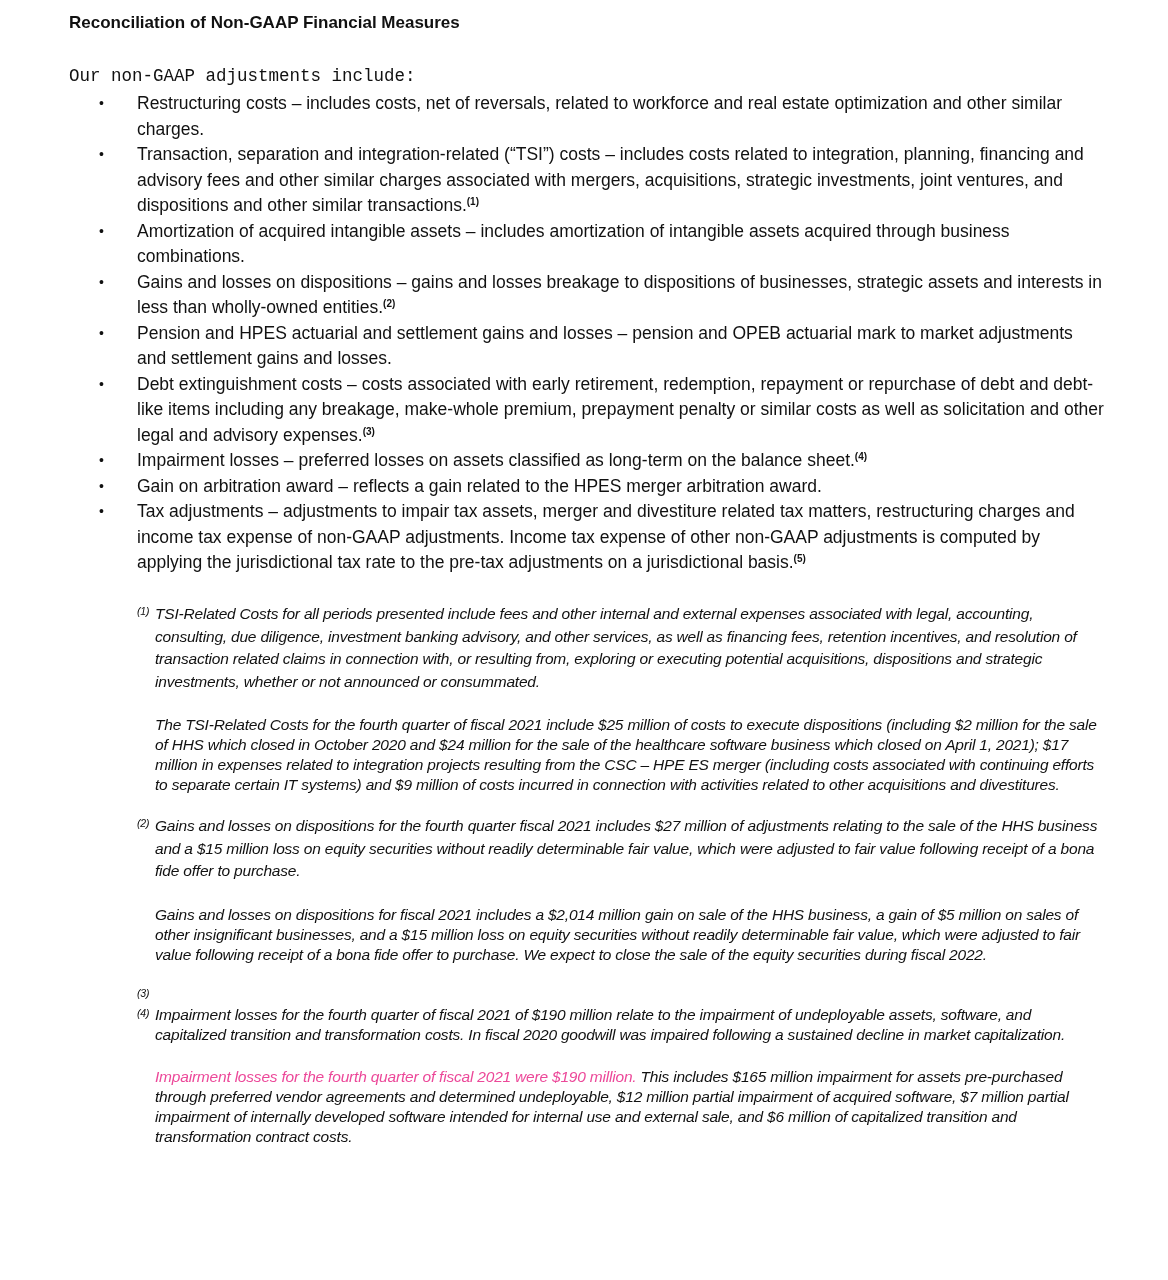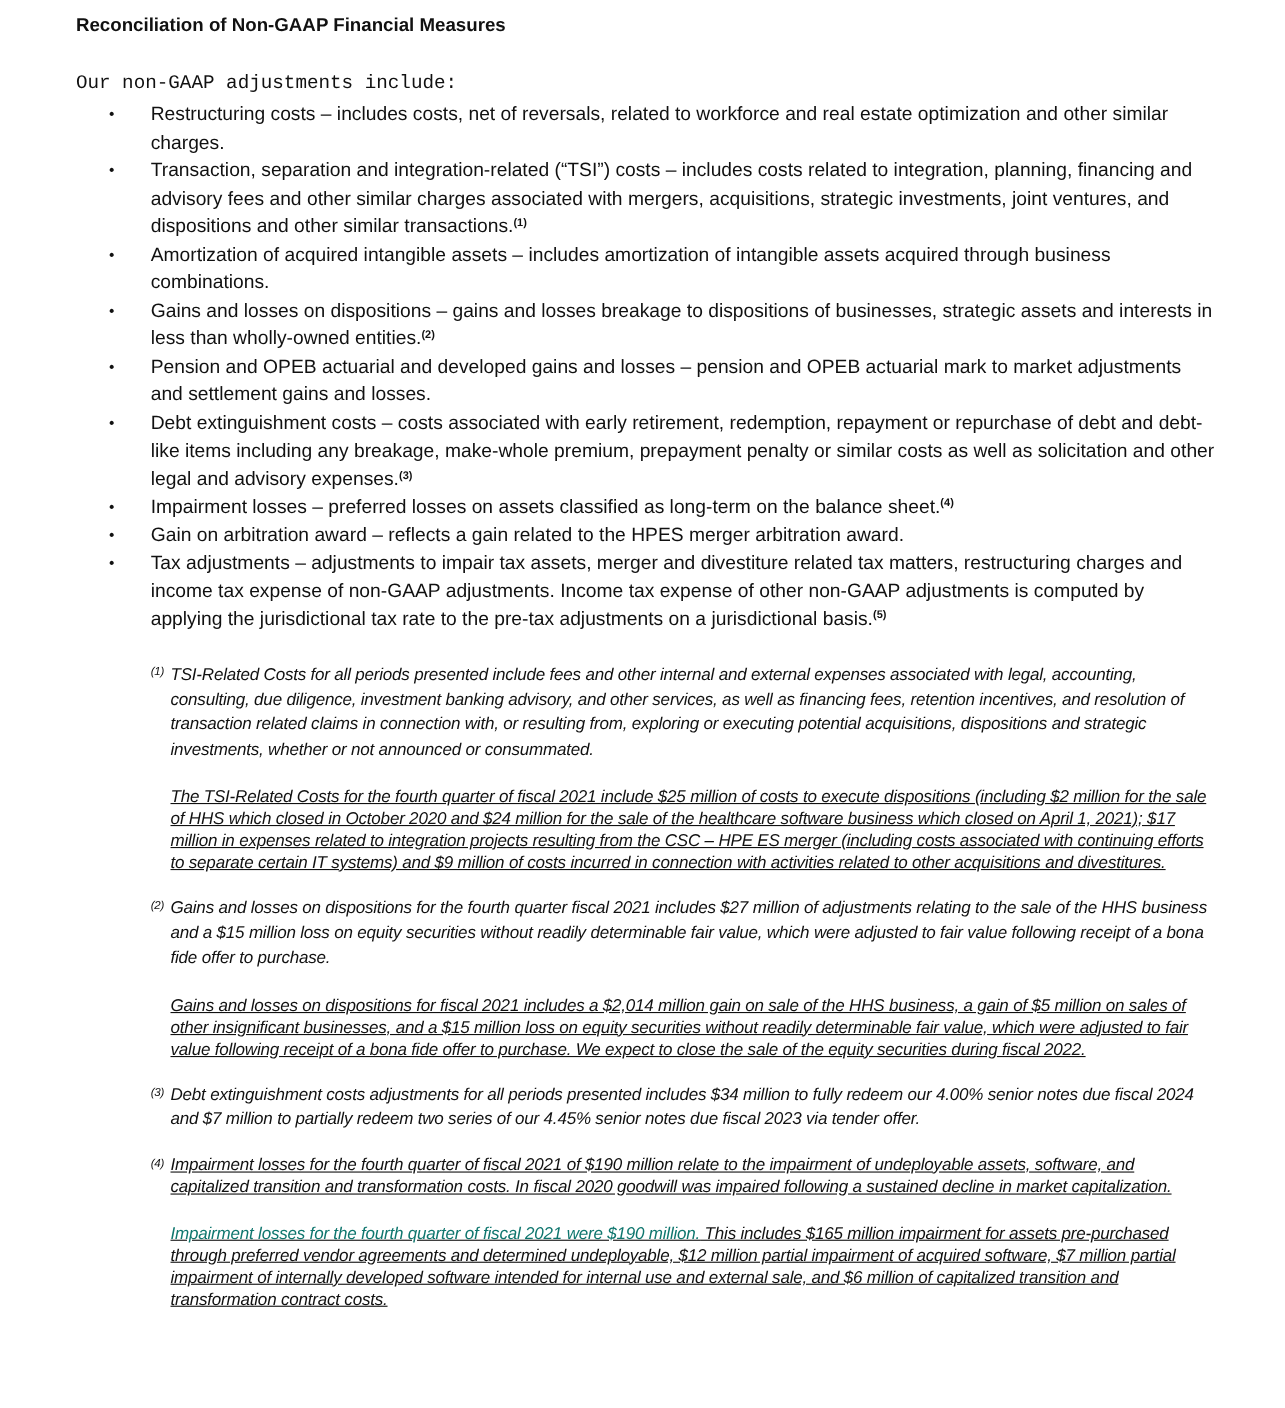--- a/index.html
+++ b/index.html
@@ -85,25 +85,24 @@
     .note .fmark {
       position: absolute;
       left: 137px;
       top: 0;
       font-size: 10.5px;
       line-height: 16px;
       font-style: italic;
     }
     .note.tight {
       line-height: 20px;
-      text-decoration: underline;
     }
     .gap-lg { height: 20px; }
     .gap-md { height: 22px; }
-    .gray { color: #0f766e; }
+    .gray { color: #ec4899; }
   </style>
 </head>
 <body>
 
 <div class="page">
 
   <div class="title">Reconciliation of Non-GAAP Financial Measures</div>
 
   <div class="intro">Our non-GAAP adjustments include:</div>
 
@@ -119,21 +118,21 @@
     <li class="bullet">
       <span class="dot">•</span>
       <span>Amortization of acquired intangible assets – includes amortization of intangible assets acquired through business combinations.</span>
     </li>
     <li class="bullet">
       <span class="dot">•</span>
       <span>Gains and losses on dispositions – gains and losses breakage to dispositions of businesses, strategic assets and interests in less than wholly-owned entities.</span><sup>(2)</sup>
     </li>
     <li class="bullet">
       <span class="dot">•</span>
-      <span>Pension and OPEB actuarial and developed gains and losses – pension and OPEB actuarial mark to market adjustments and settlement gains and losses.</span>
+      <span>Pension and HPES actuarial and settlement gains and losses – pension and OPEB actuarial mark to market adjustments and settlement gains and losses.</span>
     </li>
     <li class="bullet">
       <span class="dot">•</span>
       <span>Debt extinguishment costs – costs associated with early retirement, redemption, repayment or repurchase of debt and debt-like items including any breakage, make-whole premium, prepayment penalty or similar costs as well as solicitation and other legal and advisory expenses.</span><sup>(3)</sup>
     </li>
     <li class="bullet">
       <span class="dot">•</span>
       <span>Impairment losses – preferred losses on assets classified as long-term on the balance sheet.</span><sup>(4)</sup>
     </li>
     <li class="bullet">
@@ -163,21 +162,20 @@
       <span>Gains and losses on dispositions for the fourth quarter fiscal 2021 includes $27 million of adjustments relating to the sale of the HHS business and a $15 million loss on equity securities without readily determinable fair value, which were adjusted to fair value following receipt of a bona fide offer to purchase.</span>
     </div>
     <div class="gap-md"></div>
     <div class="note tight">
       <span>Gains and losses on dispositions for fiscal 2021 includes a $2,014 million gain on sale of the HHS business, a gain of $5 million on sales of other insignificant businesses, and a $15 million loss on equity securities without readily determinable fair value, which were adjusted to fair value following receipt of a bona fide offer to purchase. We expect to close the sale of the equity securities during fiscal 2022.</span>
     </div>
     <div class="gap-lg"></div>
 
     <div class="note">
       <span class="fmark">(3)</span>
-      <span>Debt extinguishment costs adjustments for all periods presented includes $34 million to fully redeem our 4.00% senior notes due fiscal 2024 and $7 million to partially redeem two series of our 4.45% senior notes due fiscal 2023 via tender offer.</span>
     </div>
     <div class="gap-lg"></div>
 
     <div class="note tight">
       <span class="fmark">(4)</span>
       <span>Impairment losses for the fourth quarter of fiscal 2021 of $190 million relate to the impairment of undeployable assets, software, and capitalized transition and transformation costs. In fiscal 2020 goodwill was impaired following a sustained decline in market capitalization.</span>
     </div>
     <div class="gap-md"></div>
     <div class="note tight">
       <span class="gray">Impairment losses for the fourth quarter of fiscal 2021 were $190 million.</span><span> This includes $165 million impairment for assets pre-purchased through preferred vendor agreements and determined undeployable, $12 million partial impairment of acquired software, $7 million partial impairment of internally developed software intended for internal use and external sale, and $6 million of capitalized transition and transformation contract costs.</span>

